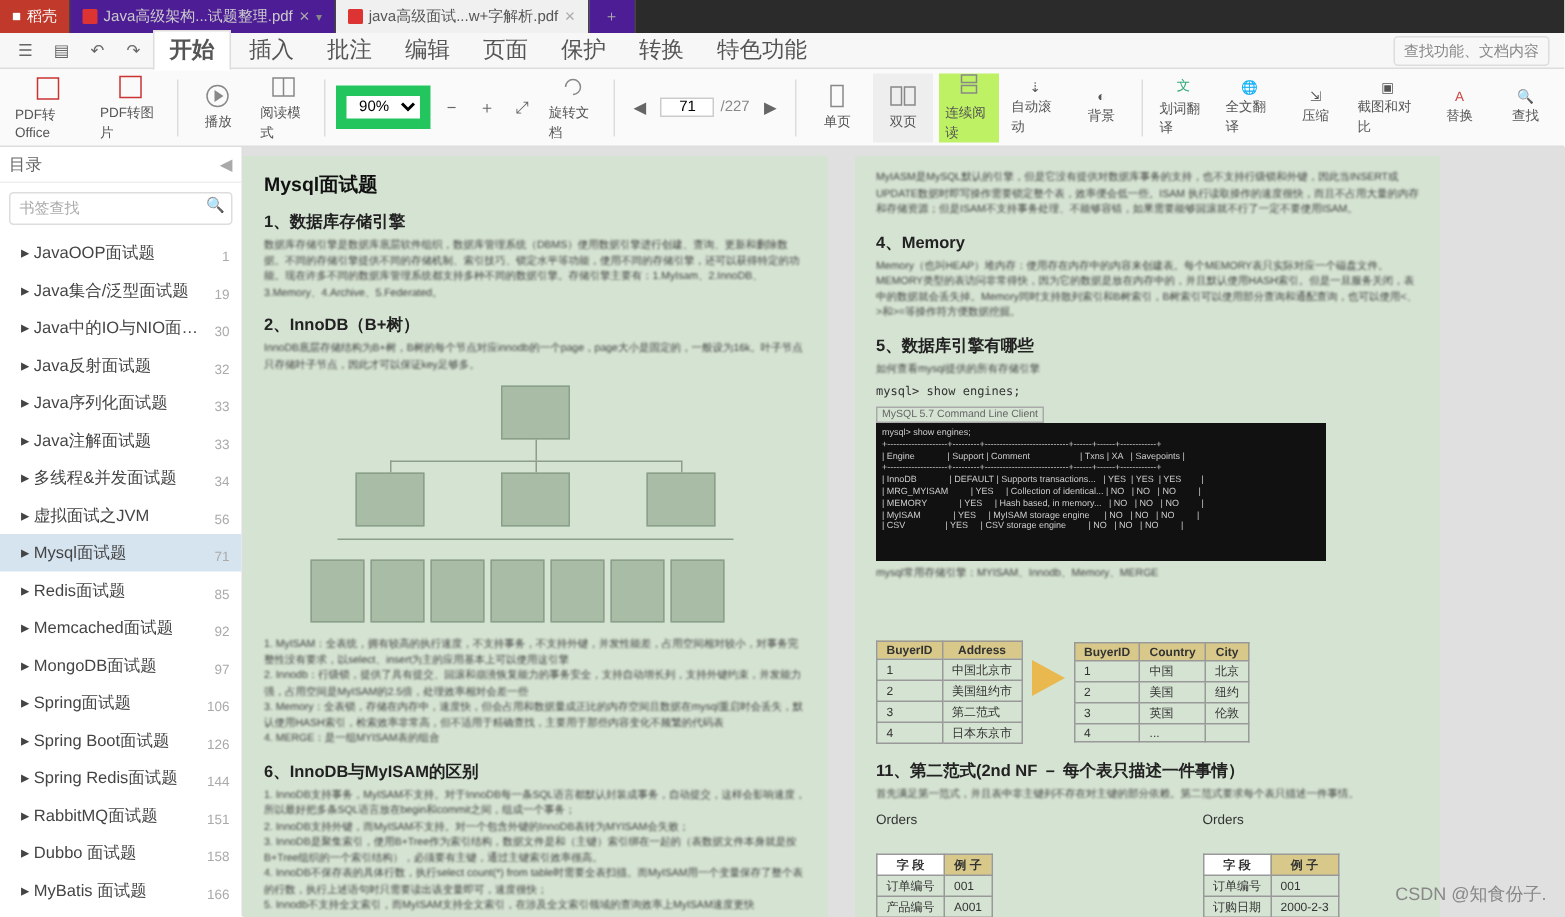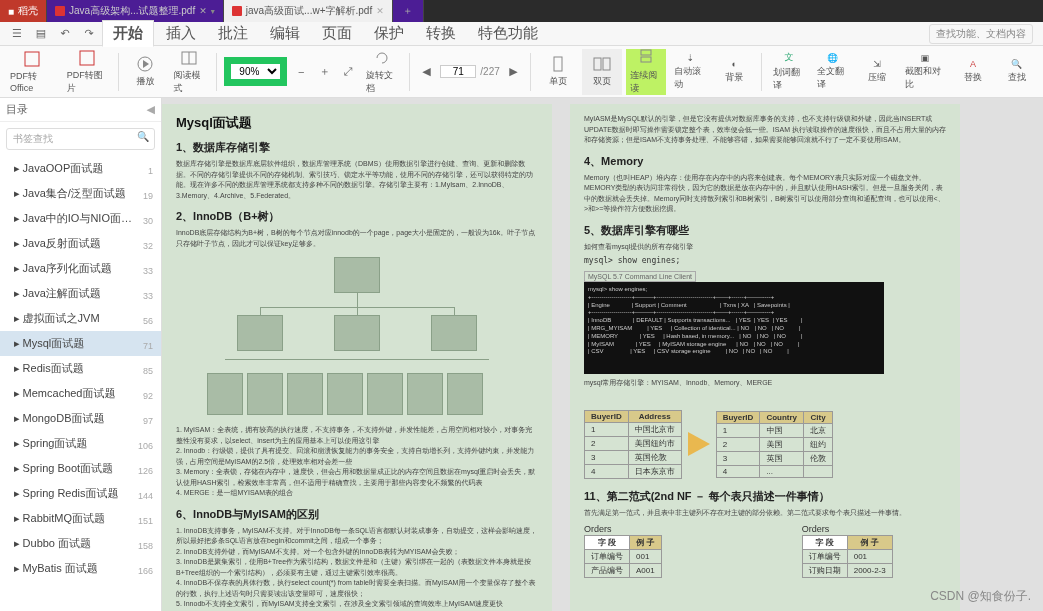--- a/index.html
+++ b/index.html
@@ -39,21 +39,21 @@
 .h2 { font-size: 11px; font-weight: bold; color: #222; margin: 8px 0 4px; }
 .para { font-size: 7px; color: #444; line-height: 1.5; filter: blur(0.6px); }
 .tree-diagram { margin: 8px auto; position: relative; width: 290px; height: 160px; }
 .node { position: absolute; background: #a9bca6; border: 1px solid #8aa088; }
 .node.root { width: 46px; height: 36px; left: 122px; top: 0; }
 .node.mid { width: 46px; height: 36px; top: 58px; }
 .node.leaf { width: 36px; height: 42px; top: 116px; }
 .line { position: absolute; background: #8aa088; }
 .vline { width: 1px; }
 .hline { height: 1px; }
-.tbl { font-size: 8px; border-collapse: collapse; margin-top: 1px; }
+.tbl { font-size: 8px; border-collapse: collapse; margin-top: 18px; }
 .tbl th, .tbl td { border: 1px solid #999; padding: 1px 6px; }
 .tbl th { background: #d8c98a; }
 .arrow-big { display: inline-block; width: 0; height: 0; border-top: 12px solid transparent; border-bottom: 12px solid transparent; border-left: 22px solid #e9b84f; vertical-align: middle; }
 .terminal { background: #111; color: #ccc; font-size: 6px; font-family: monospace; padding: 4px; width: 300px; height: 92px; overflow: hidden; line-height: 1.3; }
 .terminal .row { white-space: pre; }
 .wm { position: absolute; right: 12px; bottom: 6px; font-size: 12px; color: #888; }
 .ic-svg { width: 18px; height: 18px; }
 </style>
 </head>
 <body>
@@ -220,20 +220,24 @@
           <span class="lbl">▸ Java反射面试题</span>
           <span class="pg">32</span>
         </div>
         <div class="outline-item">
           <span class="lbl">▸ Java序列化面试题</span>
           <span class="pg">33</span>
         </div>
         <div class="outline-item">
           <span class="lbl">▸ Java注解面试题</span>
           <span class="pg">33</span>
+        </div>
+        <div class="outline-item">
+          <span class="lbl">▸ 多线程&amp;并发面试题</span>
+          <span class="pg">34</span>
         </div>
         <div class="outline-item">
           <span class="lbl">▸ 虚拟面试之JVM</span>
           <span class="pg">56</span>
         </div>
         <div class="outline-item active">
           <span class="lbl">▸ Mysql面试题</span>
           <span class="pg">71</span>
         </div>
         <div class="outline-item">
@@ -351,21 +355,21 @@
               <tr>
                 <td>1</td>
                 <td>中国北京市</td>
               </tr>
               <tr>
                 <td>2</td>
                 <td>美国纽约市</td>
               </tr>
               <tr>
                 <td>3</td>
-                <td>英国伦敦</td>
+                <td>第二范式</td>
               </tr>
               <tr>
                 <td>4</td>
                 <td>日本东京市</td>
               </tr>
             </tbody>
           </table>
         <span class="arrow-big"></span>
         <table class="tbl" id="t2">
             <tbody>

